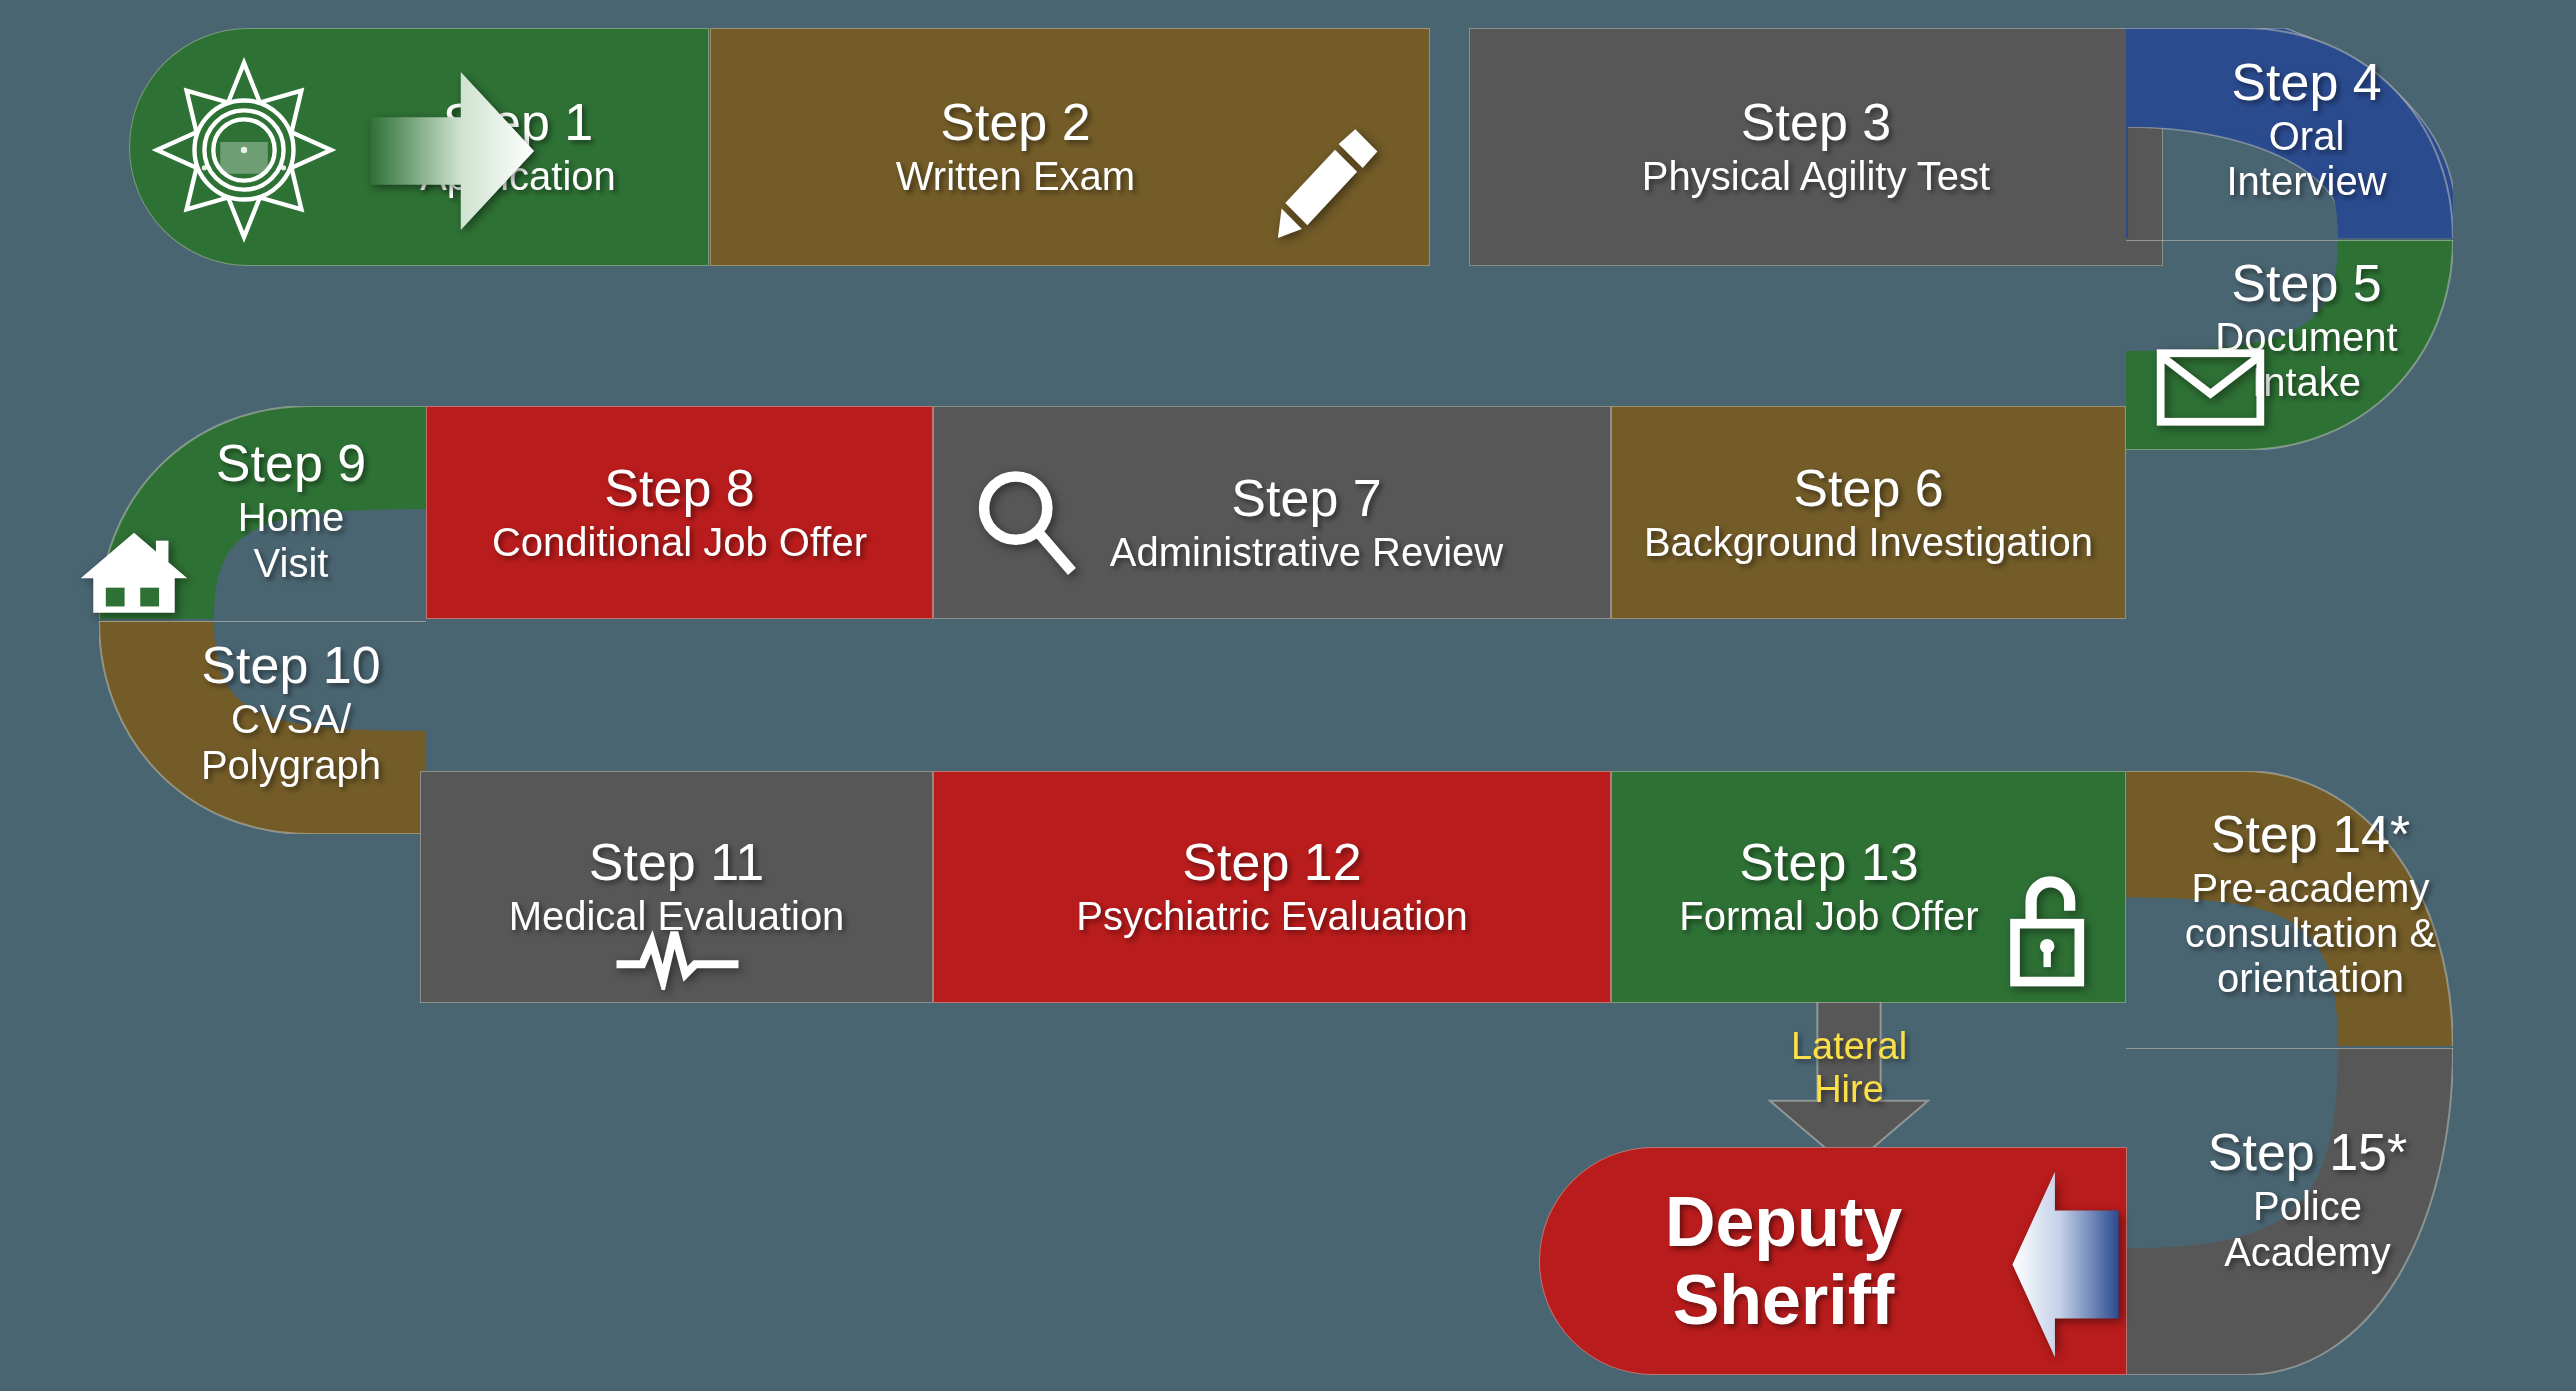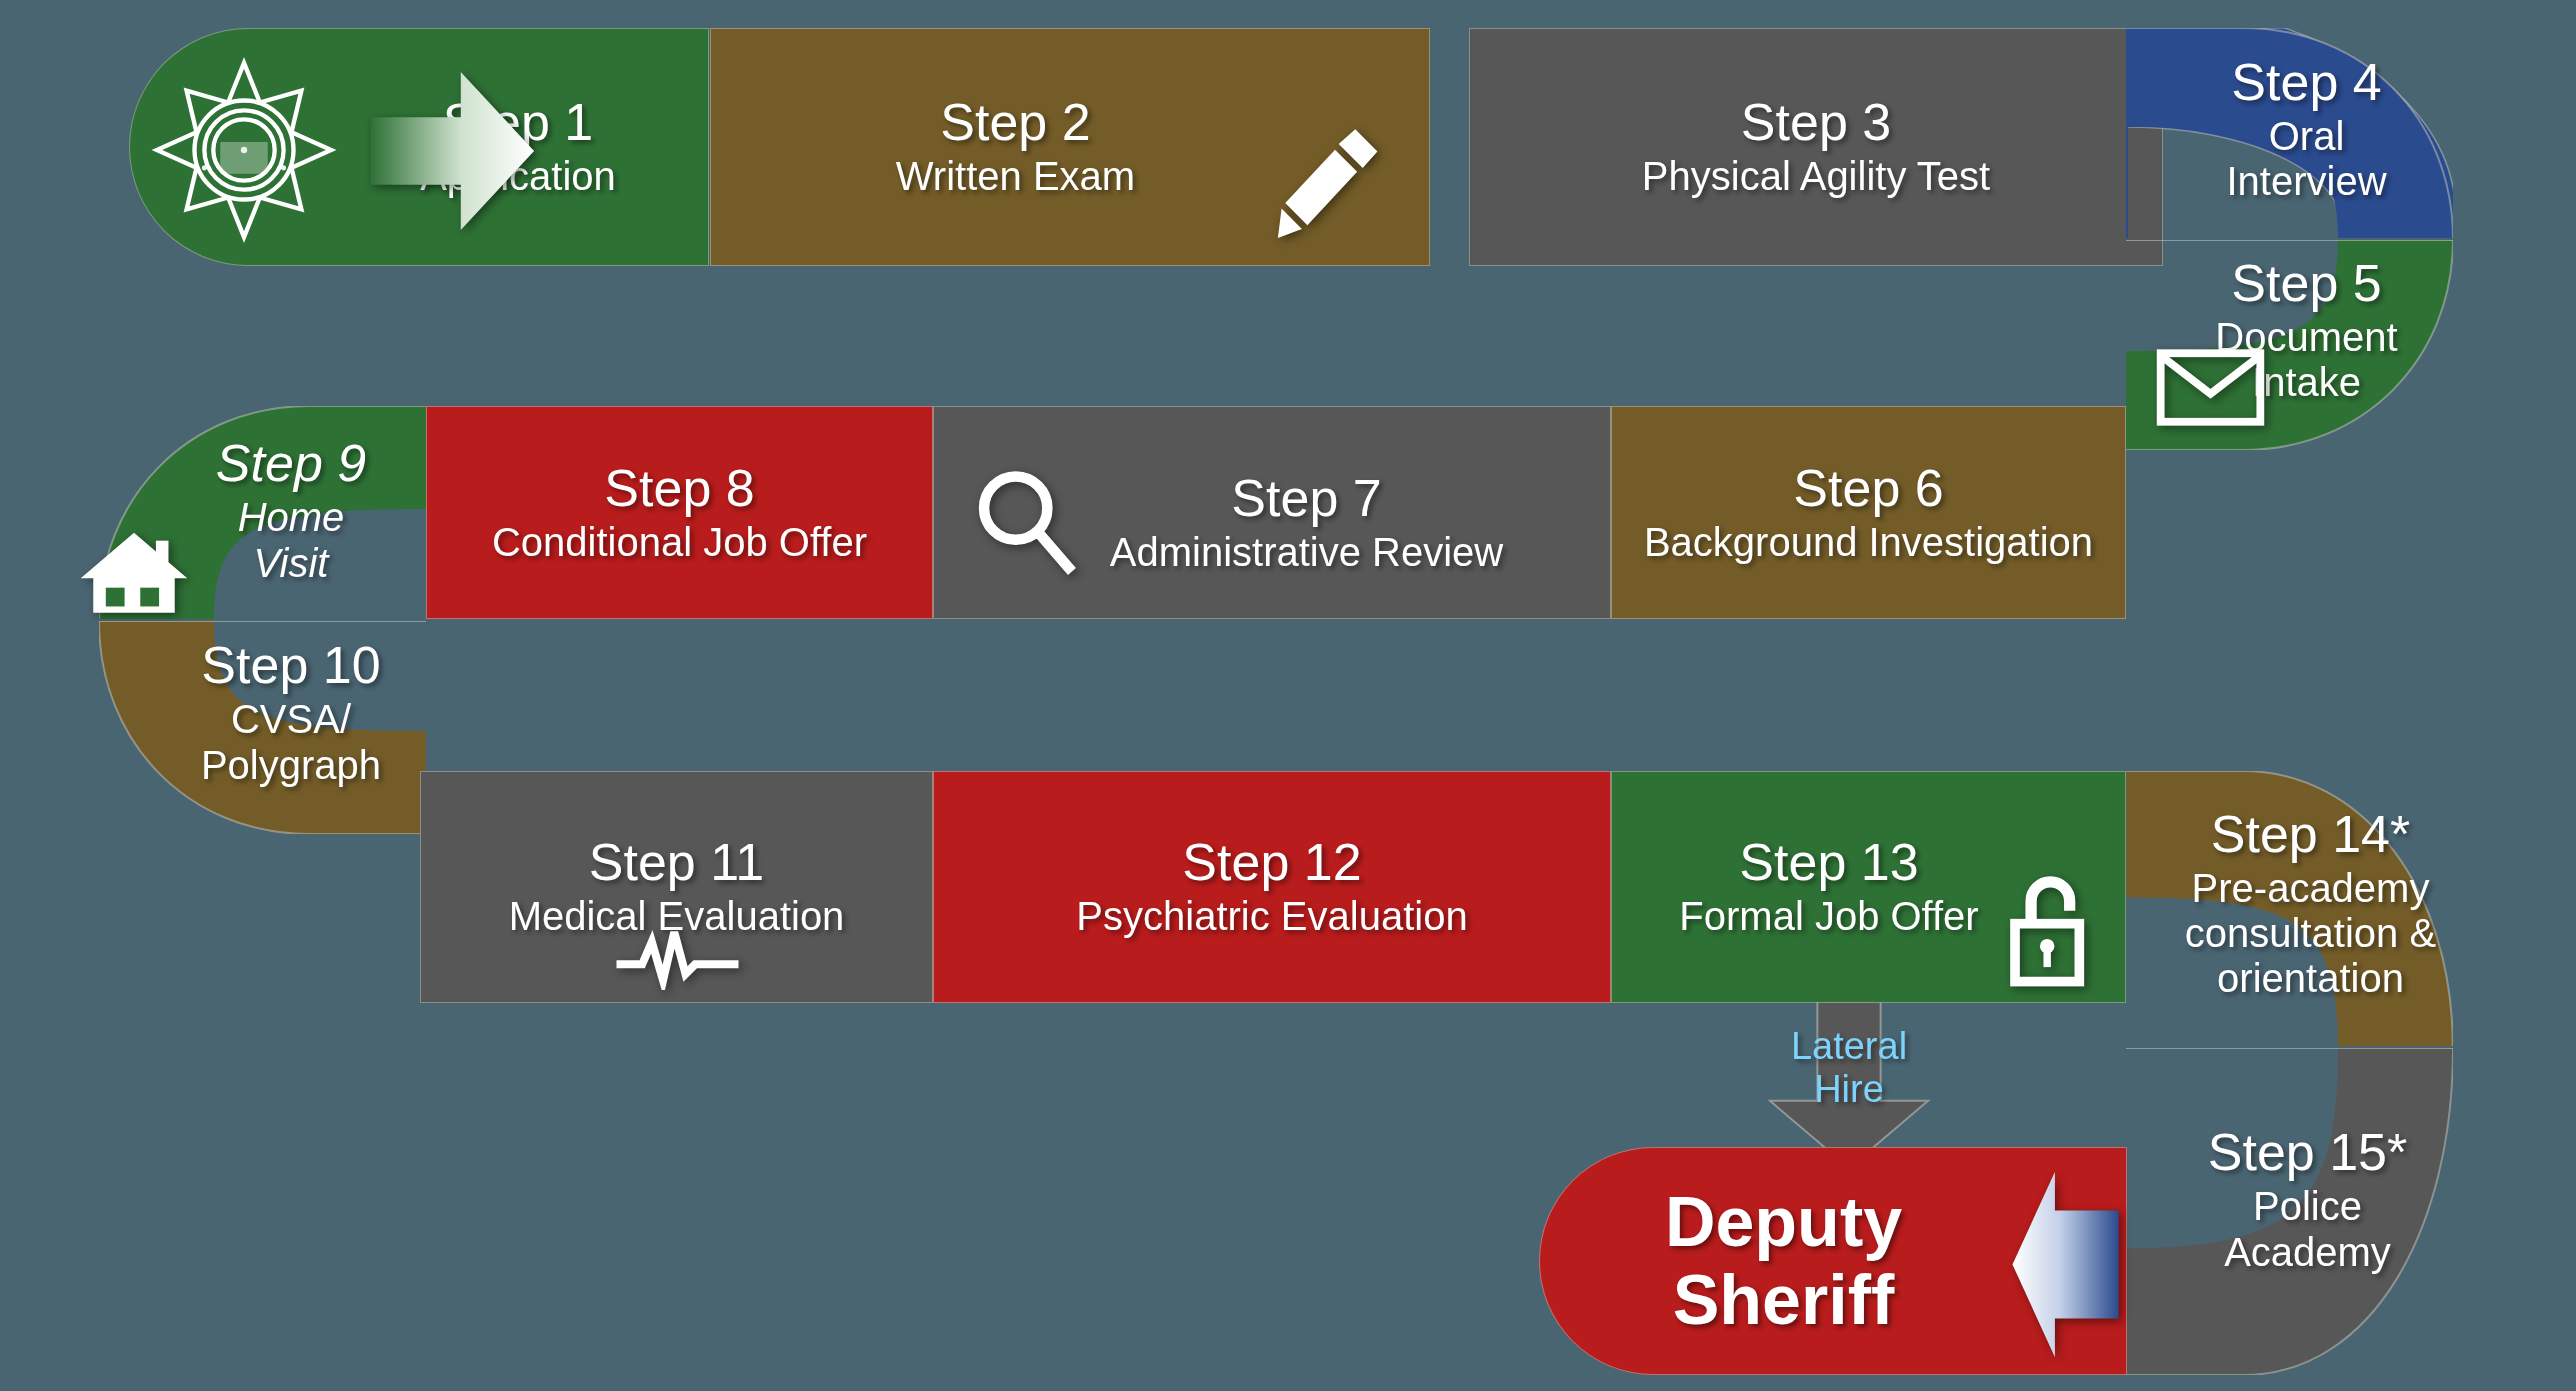--- a/index.html
+++ b/index.html
@@ -19,21 +19,21 @@
   .blue{background:#b91c1c;}
 
   .round-l{border-top-left-radius:124px;border-bottom-left-radius:124px;}
 
   
   .wedge{position:absolute;box-sizing:border-box;}
 
   .icon{position:absolute;filter:drop-shadow(3px 3px 5px rgba(0,0,0,.45));}
 
   .arrow-down{position:absolute;}
-  .lat-label{position:absolute;color:#7dd3fc;font-size:38px;line-height:1.12;text-align:center;
+  .lat-label{position:absolute;color:#fde047;font-size:38px;line-height:1.12;text-align:center;
              text-shadow:3px 3px 5px rgba(0,0,0,.45);}
 
   .badge{position:absolute;}
   .step-num{display:block;}
   .step-lbl{display:block;margin-top:6px;}
 </style>
 </head>
 <body>
 
 <div id="stage">
@@ -117,21 +117,21 @@
       <span class="t1 step-num">Step 5</span>
       <span class="t2 step-lbl">Document</span>
       <span class="t2 step-lbl" style="margin-top:2px;">Intake</span>
     </div>
     <svg class="icon" style="left:30px;bottom:22px;" width="109" height="81" viewBox="0 0 70 52">
       <rect x="3" y="4" width="64" height="44" fill="none" stroke="#ffffff" stroke-width="5"></rect>
       <path d="M5 7 L35 30 L65 7" fill="none" stroke="#ffffff" stroke-width="5"></path>
     </svg>
   </div>
 
-  <div class="seg green" style="left:99px;top:406px;width:327px;height:213px;border:none;background:none;font-style:italic;">
+  <div class="seg green" style="left:99px;top:406px;width:327px;height:213px;border:none;background:none;">
     <svg width="327" height="213" viewBox="0 0 330 215" style="position:absolute;left:0;top:0;">
       <path d="M330 0 H212 C90 0 0 93 0 215 H116 C116 120 160 104 330 104 Z" fill="#2e7135"></path>
       <path d="M330 0 H212 C90 0 0 93 0 215" fill="none" stroke="rgba(200,200,190,.5)" stroke-width="2"></path>
     </svg>
     <div style="position:relative;margin-left:57px;margin-top:-4px;">
       <span class="t1 step-num">Step 9</span>
       <span class="t2 step-lbl">Home</span>
       <span class="t2 step-lbl" style="margin-top:2px;">Visit</span>
     </div>
     <svg class="icon" style="left:-22px;bottom:0px;" width="114" height="94" viewBox="0 0 72 60">

